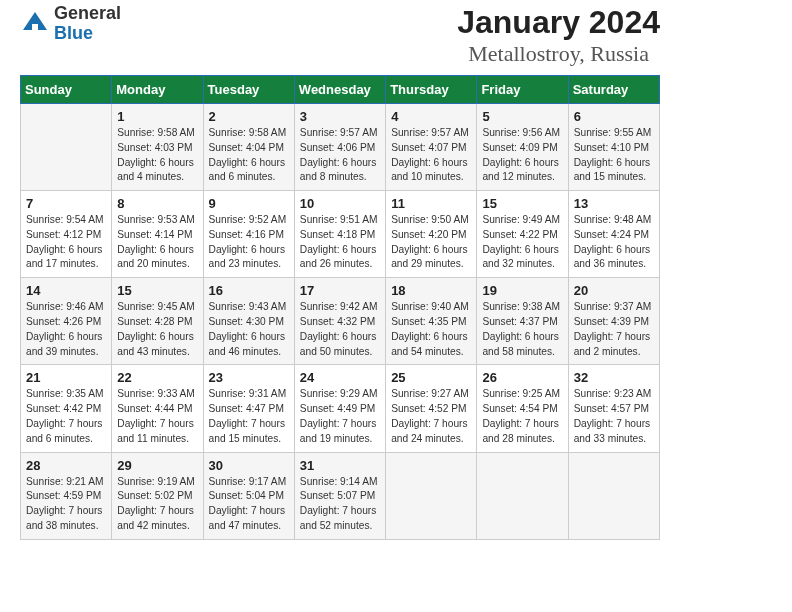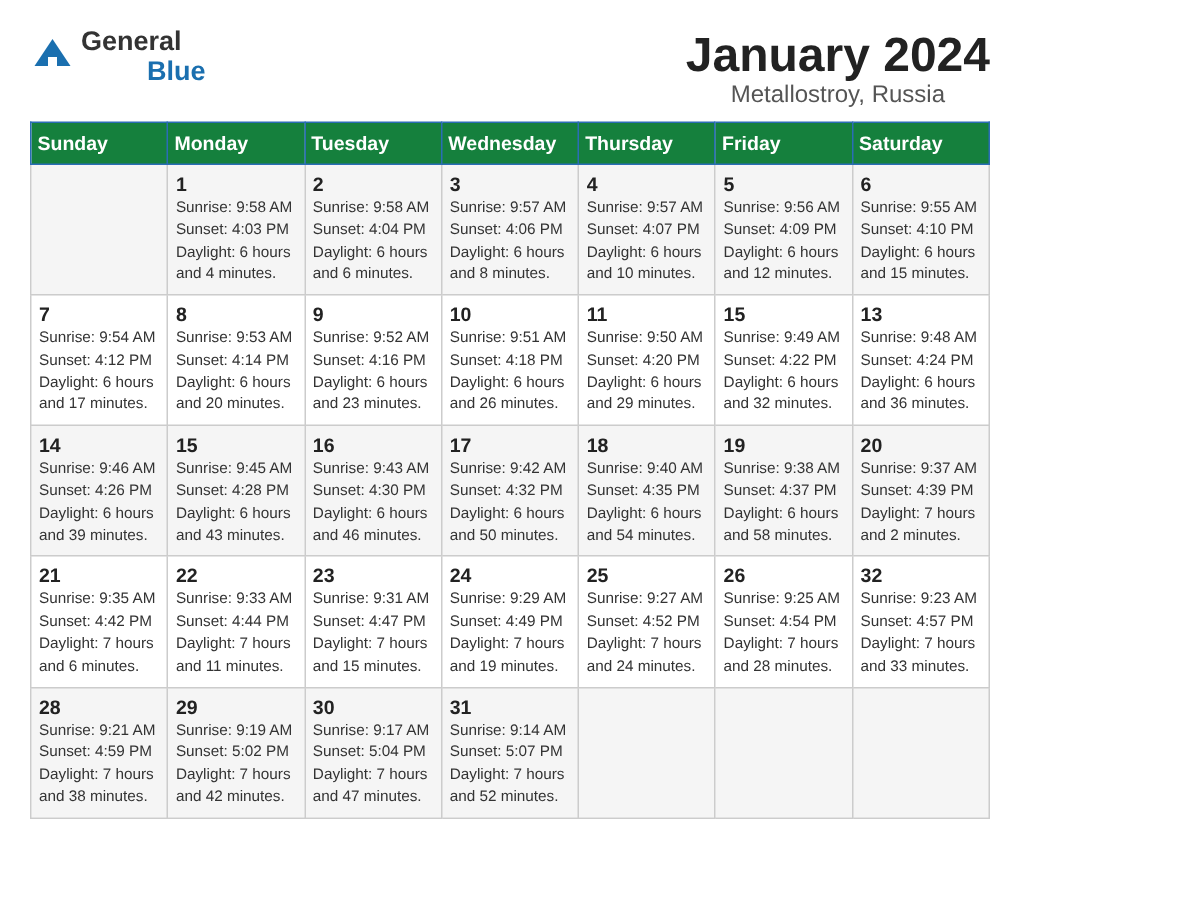--- a/index.html
+++ b/index.html
@@ -5,21 +5,21 @@
     * { box-sizing: border-box; margin: 0; padding: 0; }
     body {
       font-family: Arial, sans-serif;
       background: #fff;
       width: 792px;
       min-height: 612px;
       padding: 0;
     }
     .container {
       width: 680px;
-      padding: 18px 20px 10px 20px;
+      padding: 4px 20px 10px 20px;
     }
     .header-row {
       display: flex;
       align-items: flex-start;
       justify-content: space-between;
       margin-bottom: 8px;
     }
     .logo {
       display: flex;
       align-items: center;
@@ -32,37 +32,37 @@
     }
     .logo-general {
       font-size: 18px;
       font-weight: bold;
       color: #333;
     }
     .logo-blue {
       font-size: 18px;
       font-weight: bold;
       color: #1a6faf;
-      margin-left: 44px;
     }
     .logo-icon {
       width: 30px;
       height: 30px;
     }
     .title-block {
       text-align: center;
     }
     .main-title {
       font-size: 32px;
       font-weight: bold;
       color: #222;
     }
     .subtitle {
-      font-size: 16px;
+      font-size: 22px;
       color: #555;
+      font-family: Liberation Serif, serif;
     }
     table {
       width: 100%;
       border-collapse: collapse;
       table-layout: fixed;
     }
     thead tr th {
       background-color: #15803d;
       color: #fff;
       font-size: 13px;

